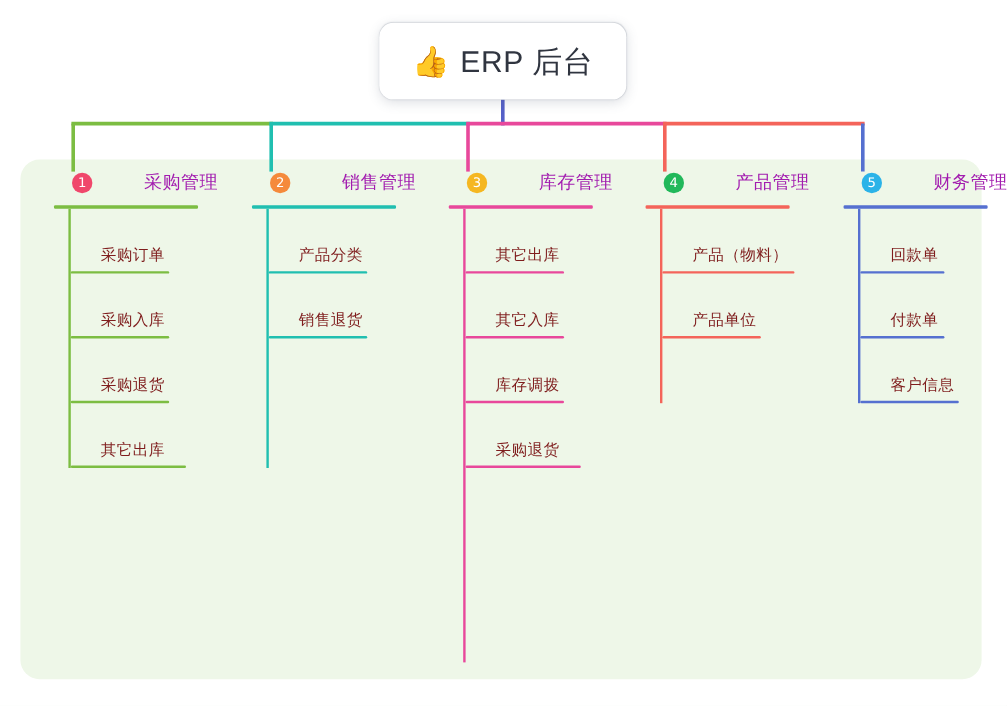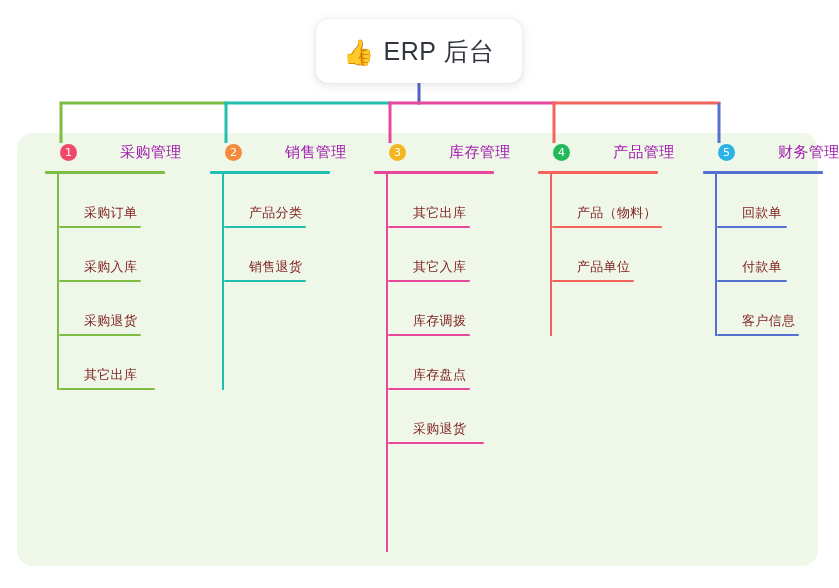--- a/index.html
+++ b/index.html
@@ -237,24 +237,20 @@
           </div>
           <div class="item">
             <span class="item-label">其它入库</span>
             <div class="item-rule" style="width: 82px; background: rgb(232, 72, 155);"></div>
           </div>
           <div class="item">
             <span class="item-label">库存调拨</span>
             <div class="item-rule" style="width: 82px; background: rgb(232, 72, 155);"></div>
           </div>
           <div class="item">
-            <span class="item-label">库存盘点</span>
-            <div class="item-rule" style="width: 82px; background: rgb(232, 72, 155);"></div>
-          </div>
-          <div class="item">
             <span class="item-label">采购退货</span>
             <div class="item-rule" style="width: 96px; background: rgb(232, 72, 155);"></div>
           </div>
         </div>
       </div>
       <div class="col" style="left: 515px; width: 150px;">
         <div class="col-head">
           <span class="badge" style="background: rgb(33, 184, 90);">4</span>
           <span class="col-title">产品管理</span>
         </div>

